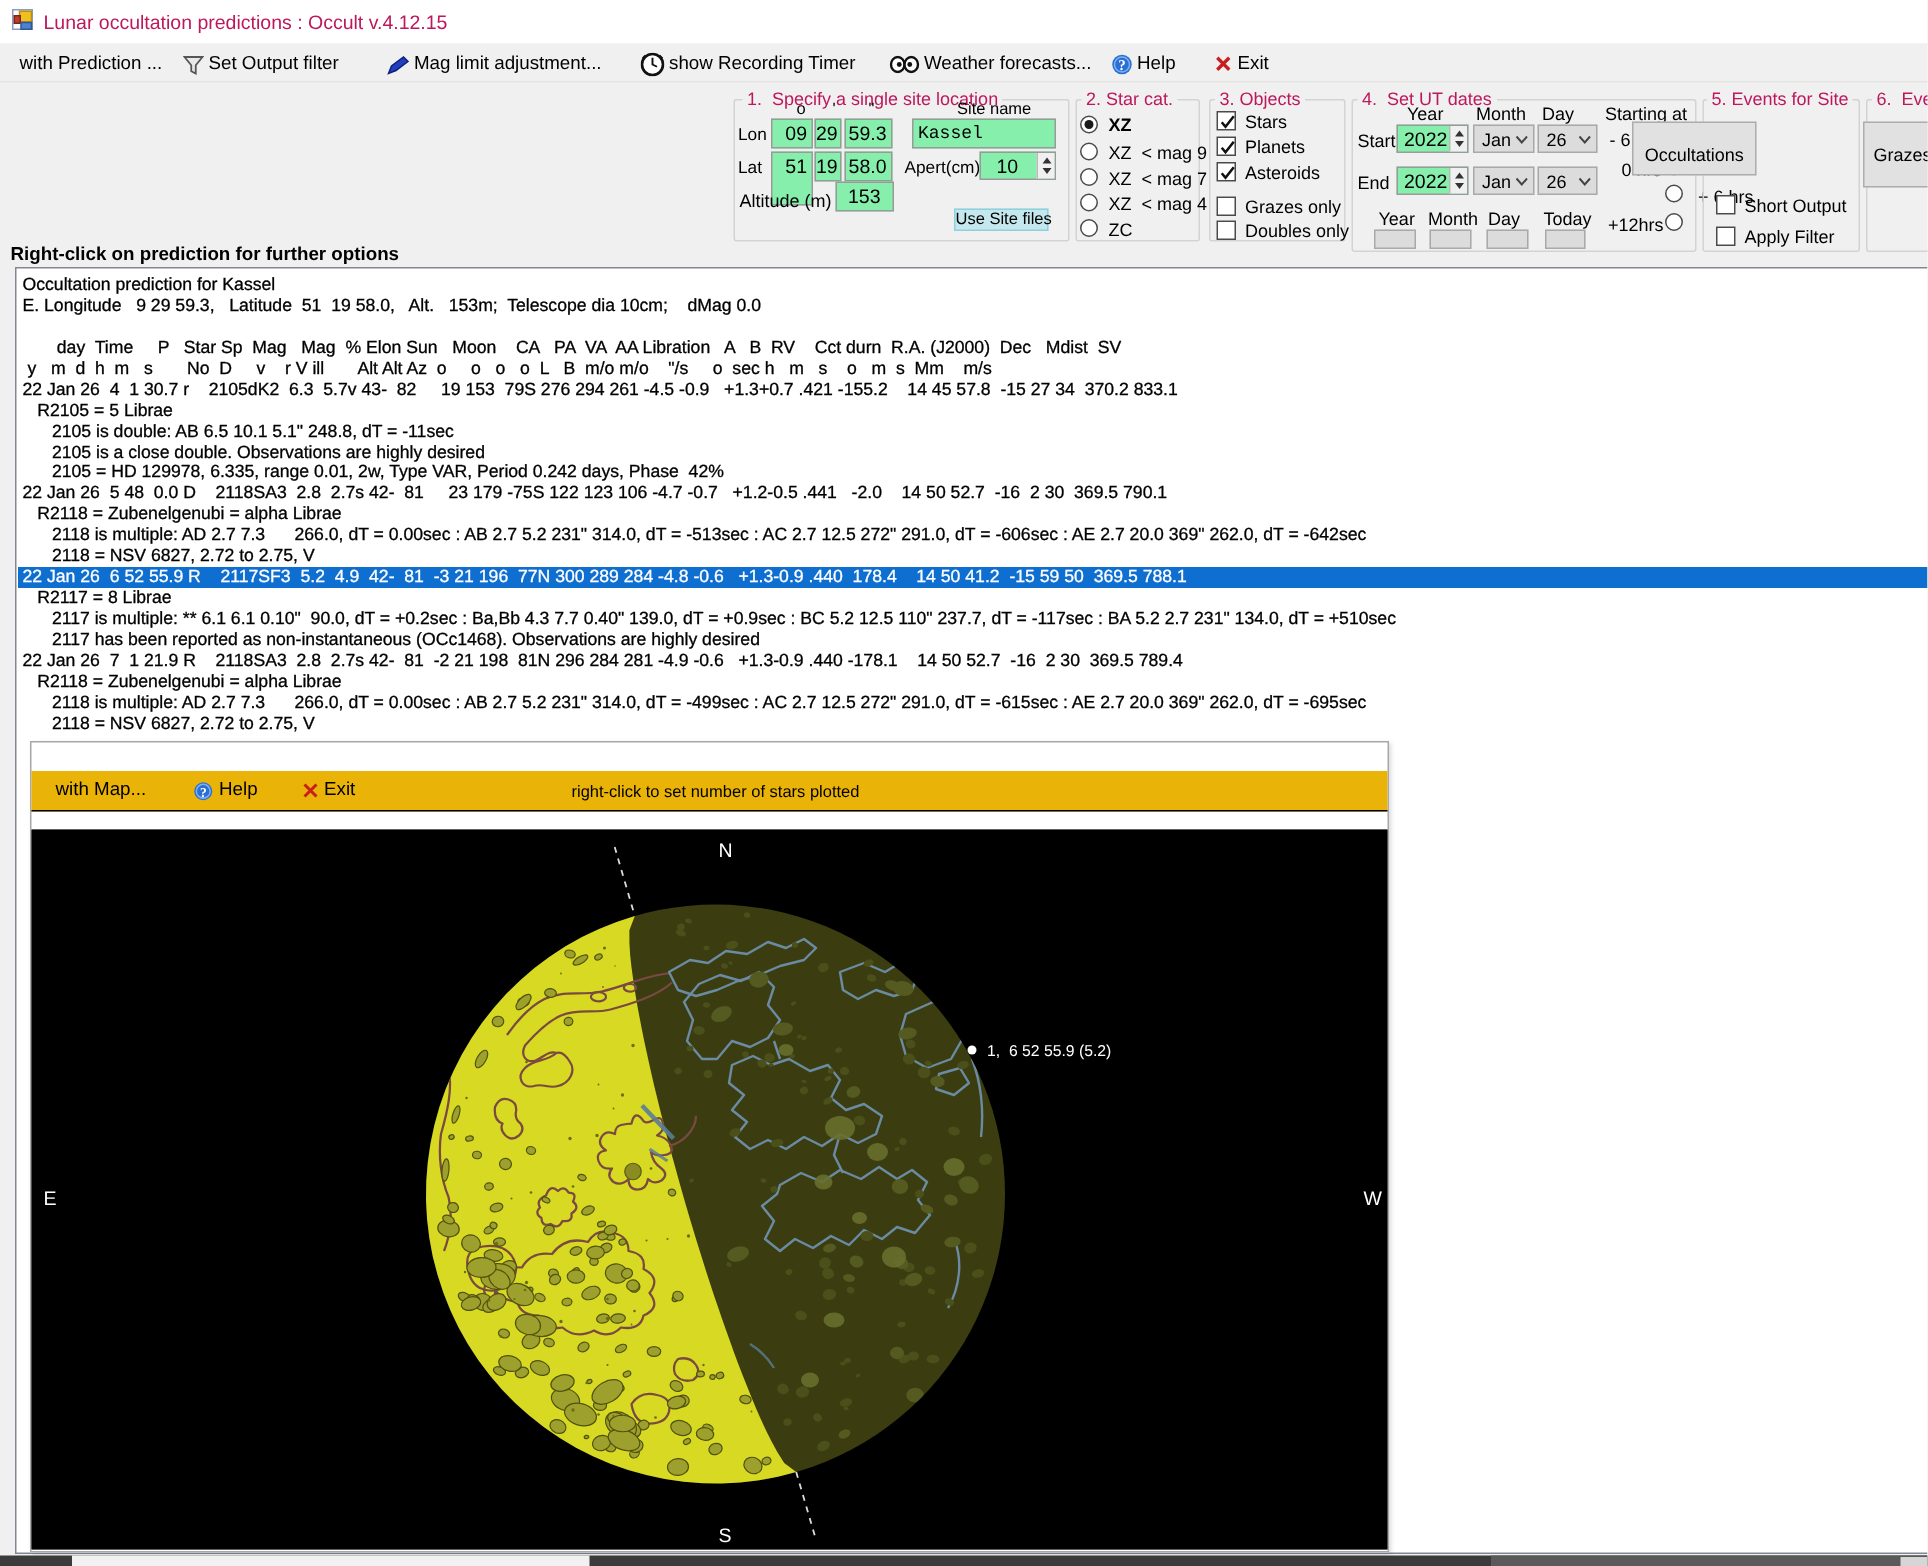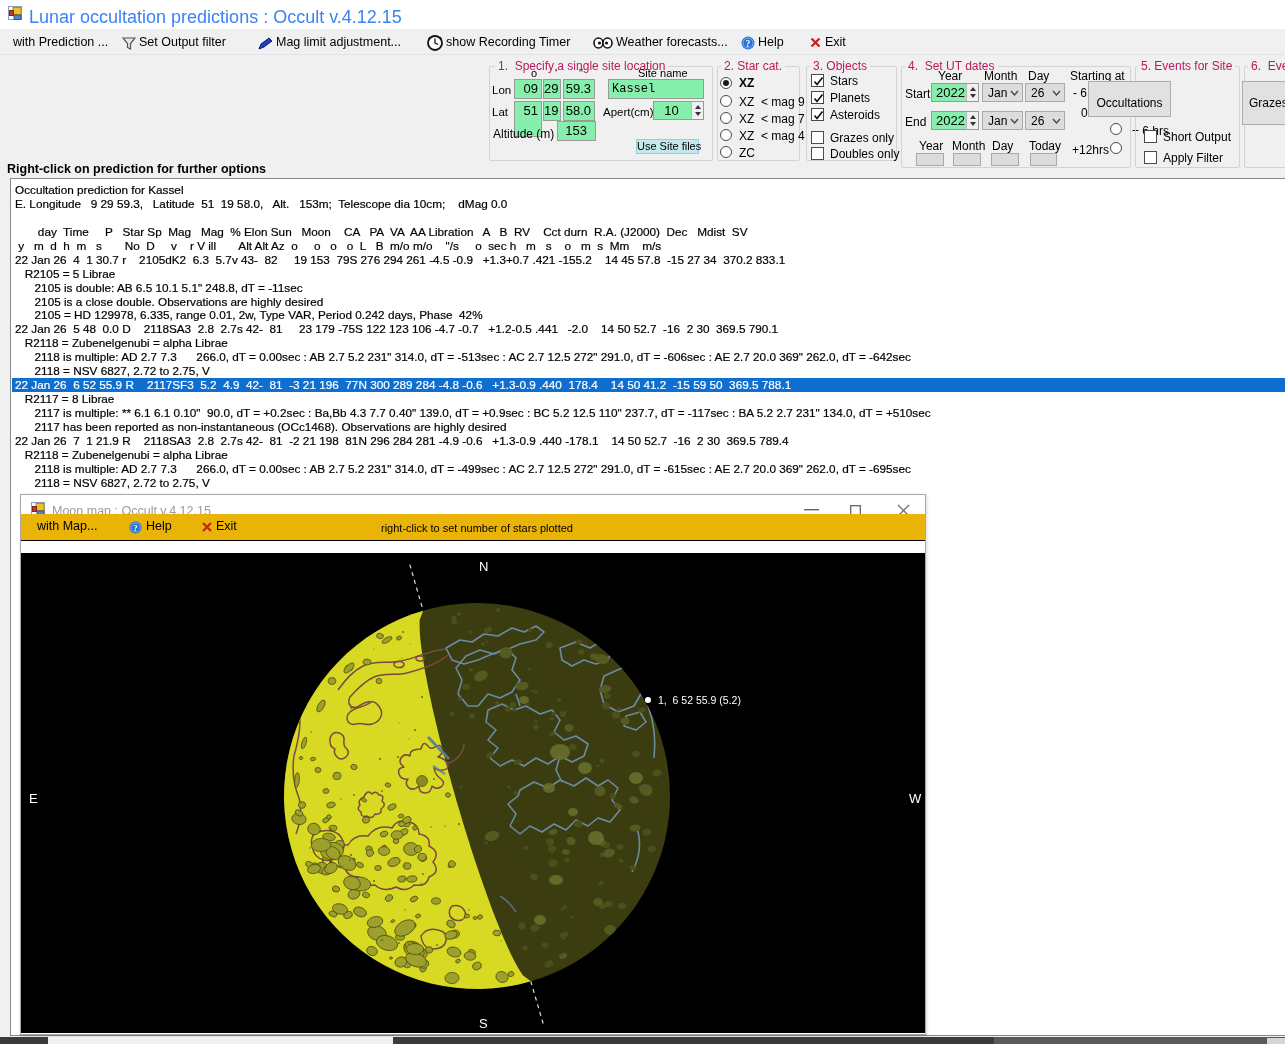--- a/index.html
+++ b/index.html
@@ -1,19 +1,19 @@
 <!DOCTYPE html>
 <html><head><meta charset="utf-8"><style>
 *{margin:0;padding:0;box-sizing:border-box}
 body{width:1285px;height:1044px;overflow:hidden;font-family:"Liberation Sans",sans-serif;background:#f0f0f0}
 #root{position:relative;width:1285px;height:1044px;background:#f0f0f0}
 .abs{position:absolute}
 
 #tbar{left:0;top:0;width:1285px;height:29px;background:#fff}
-#tbar .ttl{left:29px;top:7px;font-size:18px;color:#3b82f6}
+#tbar .ttl{left:29px;top:7px;font-size:13px;color:#be185d}
 
 #mbar{left:0;top:29px;width:1285px;height:26px;background:#f0f0f0;border-bottom:1px solid #e4e4e4}
 .mi{position:absolute;top:6px;font-size:12.5px;color:#000;white-space:nowrap}
 
 .gb{position:absolute;border:1px solid #d3d3d3;border-radius:2px}
 .gl{position:absolute;font-size:12px;color:#be185d;background:#f0f0f0;padding:0 3px;white-space:nowrap}
 .lbl{position:absolute;font-size:12px;color:#000;white-space:nowrap}
 .tb{position:absolute;border:1px solid #9a9a9a;background:#86efac;font-size:13px;color:#000;text-align:right;padding-right:3px;line-height:18px}
 .btn{position:absolute;background:#e1e1e1;border:1px solid #adadad;font-size:12px;color:#000;text-align:center}
 .cb{position:absolute;width:13px;height:13px;background:#fff;border:1px solid #4a4a4a}
@@ -238,38 +238,20 @@
 <span class="hlt">22 Jan 26  6 52 55.9 R    2117SF3  5.2  4.9  42-  81  -3 21 196  77N 300 289 284 -4.8 -0.6   +1.3-0.9 .440  178.4    14 50 41.2  -15 59 50  369.5 788.1</span>
    R2117 = 8 Librae
       2117 is multiple: ** 6.1 6.1 0.10"  90.0, dT = +0.2sec : Ba,Bb 4.3 7.7 0.40" 139.0, dT = +0.9sec : BC 5.2 12.5 110" 237.7, dT = -117sec : BA 5.2 2.7 231" 134.0, dT = +510sec
       2117 has been reported as non-instantaneous (OCc1468). Observations are highly desired
 22 Jan 26  7  1 21.9 R    2118SA3  2.8  2.7s 42-  81  -2 21 198  81N 296 284 281 -4.9 -0.6   +1.3-0.9 .440 -178.1    14 50 52.7  -16  2 30  369.5 789.4
    R2118 = Zubenelgenubi = alpha Librae
       2118 is multiple: AD 2.7 7.3      266.0, dT = 0.00sec : AB 2.7 5.2 231" 314.0, dT = -499sec : AC 2.7 12.5 272" 291.0, dT = -615sec : AE 2.7 20.0 369" 262.0, dT = -695sec
       2118 = NSV 6827, 2.72 to 2.75, V</pre>
 
   <div class="abs" id="mwin">
-    <div class="abs" id="mtbar">
-      <svg class="ic" style="left:10px;top:7px" width="15" height="15" viewBox="0 0 15 15">
-          <rect x="0.5" y="0.5" width="13" height="13" fill="#fff" stroke="#8a9cc0"></rect>
-          <rect x="5" y="1.5" width="8" height="7" fill="#f0c020" stroke="#b98e14"></rect>
-          <rect x="1.5" y="4.5" width="4" height="5" fill="#c03a2b" stroke="#7c241a"></rect>
-          <rect x="6" y="9" width="7" height="4.5" fill="#4f81d0" stroke="#2d5796"></rect>
-        </svg>
-      <span class="ttl">Moon map : Occult v.4.12.15</span>
-      <svg class="ic" style="left:783px;top:14px" width="15" height="2" viewBox="0 0 15 2">
-          <rect width="15" height="1.4" fill="#666"></rect>
-        </svg>
-      <svg class="ic" style="left:829px;top:10px" width="11" height="11" viewBox="0 0 11 11">
-          <rect x="0.7" y="0.7" width="9.6" height="9.6" fill="none" stroke="#666" stroke-width="1.3"></rect>
-        </svg>
-      <svg class="ic" style="left:876px;top:9px" width="13" height="13" viewBox="0 0 13 13">
-          <path d="M1 1 L12 12 M12 1 L1 12" stroke="#666" stroke-width="1.2"></path>
-        </svg>
-    </div>
     <div class="abs" id="mmenu">
       <span class="mi" style="left:16px;top:5px;font-size:12.5px">with Map...</span>
       <svg class="ic" style="left:108px;top:7px" width="13" height="13" viewBox="0 0 13 13">
           <circle cx="6.5" cy="6.5" r="6" fill="#2a6fd6"></circle>
           <circle cx="6.5" cy="6.5" r="4.6" fill="none" stroke="#7fb0ea" stroke-width="1"></circle>
           <text x="6.5" y="10" font-size="9" font-weight="bold" fill="#fff" text-anchor="middle" font-family="Liberation Serif">?</text>
         </svg>
       <span class="mi" style="left:125px;top:5px;font-size:12.5px">Help</span>
       <svg class="ic" style="left:181px;top:8px" width="10" height="10" viewBox="0 0 10 10">
           <path d="M1 1 L9 9 M9 1 L1 9" stroke="#c81e1e" stroke-width="2"></path>

